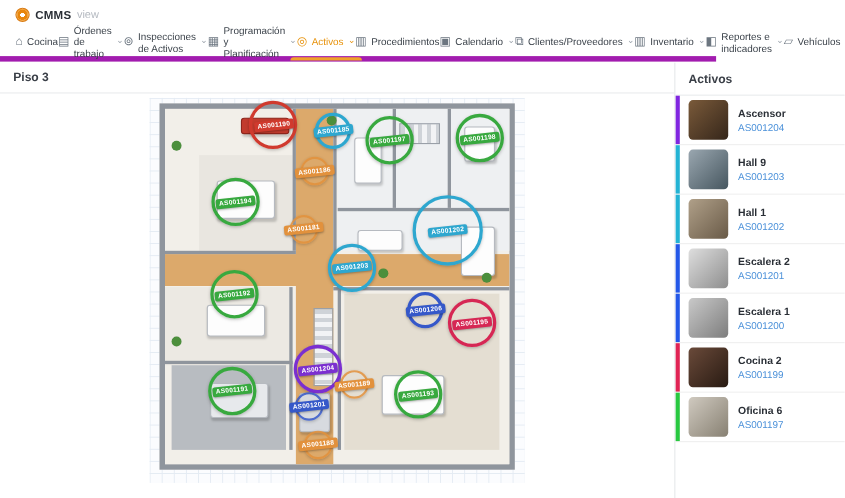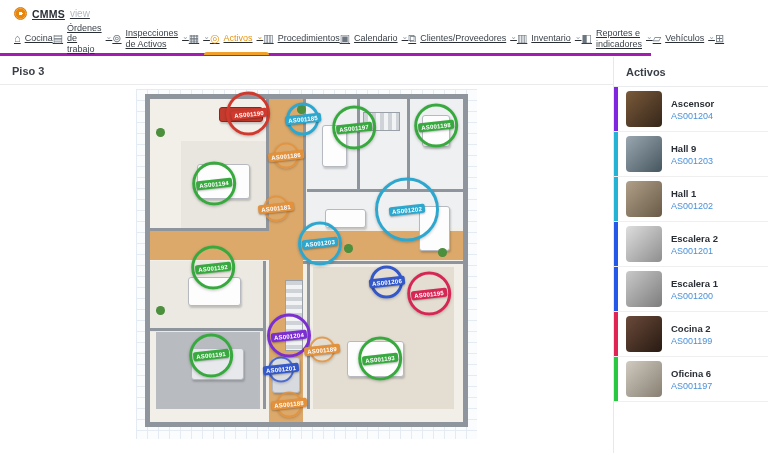--- a/index.html
+++ b/index.html
@@ -1,21 +1,21 @@
 <!DOCTYPE html>
 <html><head>
 <meta charset="utf-8">
 <style>
   * { box-sizing: border-box; margin: 0; padding: 0; }
   html,body { width:768px; height:453px; overflow:hidden; background:#fff;
     font-family:"Liberation Sans", sans-serif; color:#2a2f36; }
 
   
   .topbar { position:absolute; top:0; left:0; width:651px; height:56px;
-    background:#fff; border-bottom:3px solid #a21caf;text-decoration:underline; }
+    background:#fff; border-bottom:5px solid #a21caf; }
   .logo-row { display:flex; align-items:center; gap:5px; padding:5px 0 0 14px; height:22px; }
   .logo-mark { width:13px; height:13px; border-radius:50%;
     background:radial-gradient(circle at 50% 50%, #fff 0 2px, #e8860c 2px 4.5px, #f2a33c 4.5px);
     border:1.5px solid #d97a10; }
   .brand-name { font-size:10.5px; font-weight:bold; color:#2a2f36; letter-spacing:.2px; }
   .brand-suffix { font-size:10px; color:#b4b9c0; }
 
   .nav-row { display:flex; align-items:center; justify-content:space-between;
     padding:0 14px 0 14px; height:33px; }
   .nav-item { position:relative; display:flex; align-items:center; gap:4px;
@@ -99,20 +99,21 @@
     <span class="lbl" style="max-width: 6.2em;">Órdenes de trabajo</span>
     <span class="caret">⌄</span>
   </div>
       <div class="nav-item wrap">
     <span class="ico">⊚</span>
     <span class="lbl" style="max-width: 6.2em;">Inspecciones de Activos</span>
     <span class="caret">⌄</span>
   </div>
       <div class="nav-item wrap">
     <span class="ico">▦</span>
+    <span class="lbl" style="max-width: 6.2em;">Programación y Planificación</span>
     <span class="caret">⌄</span>
   </div>
       <div class="nav-item active">
     <span class="ico">◎</span>
     <span class="lbl">Activos</span>
     <span class="caret">⌄</span>
   </div>
       <div class="nav-item">
     <span class="ico">▥</span>
     <span class="lbl">Procedimientos</span>

